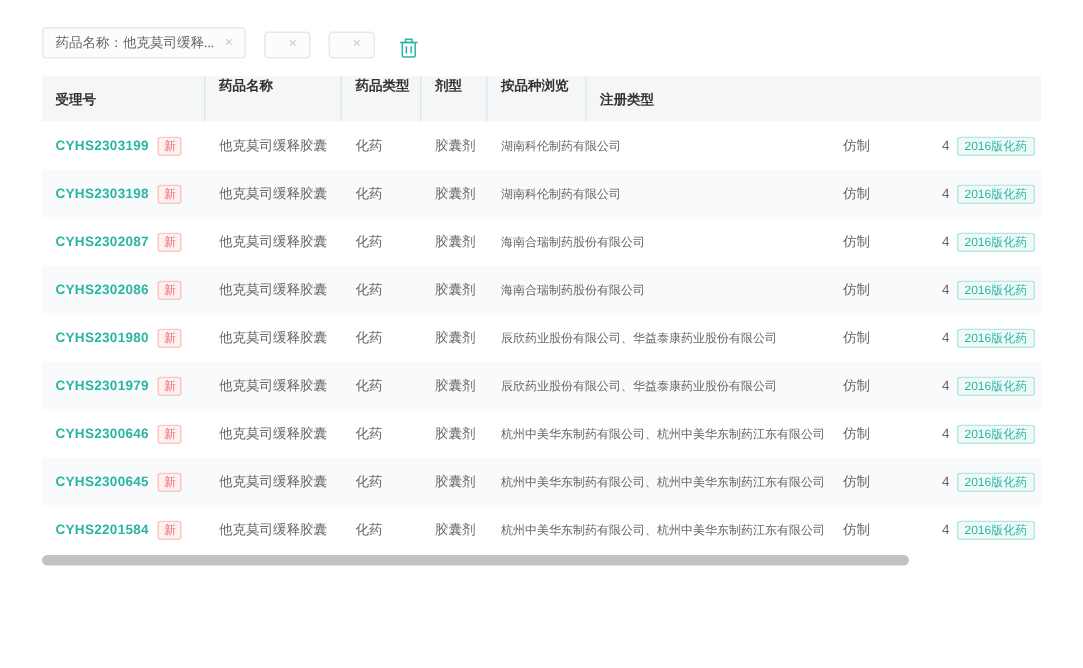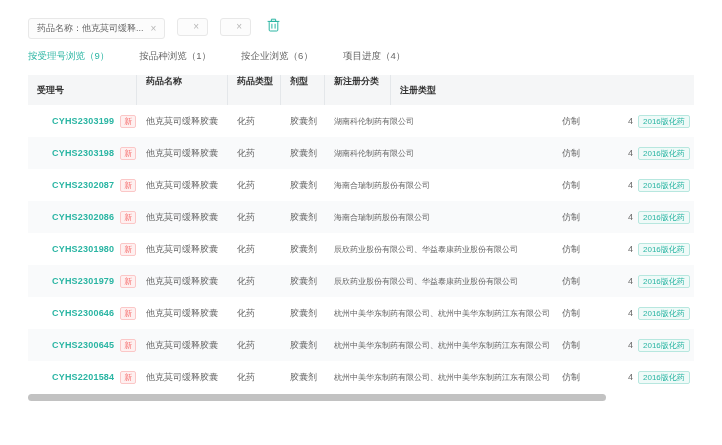--- a/index.html
+++ b/index.html
@@ -5,21 +5,21 @@
   :root{
     --accent:#2ab5a3;
     --danger:#f56c6c;
   }
   *{margin:0;padding:0;box-sizing:border-box;}
   html,body{width:722px;height:445px;overflow:hidden;background:#fff;
     font-family:"Liberation Sans","DejaVu Sans",sans-serif;color:#666;}
   .page{padding:18px 0 0 28px;}
 
   
-  .filter-bar{display:flex;align-items:flex-start;}
+  .filter-bar{display:flex;align-items:flex-end;font-family:Liberation Serif, serif;}
   .tag{display:inline-flex;align-items:center;border:1px solid #e8e8e8;background:#fcfcfc;
     border-radius:3px;padding:3px 8px;margin-right:12px;font-size:9px;color:#666;white-space:nowrap;}
   .tag-close{margin-left:7px;color:#b8b8b8;font-size:10px;line-height:1;cursor:pointer;}
   .trash-btn{display:inline-flex;align-items:center;justify-content:center;margin-left:4px;cursor:pointer;}
 
   
   .tabs{display:flex;margin-top:16px;border-bottom:1px solid #ececec;}
   .tab{font-size:10px;font-weight:bold;color:#333;margin-right:26px;padding-bottom:8px;cursor:pointer;}
   .tab.active{color:var(--accent);border-bottom:2px solid var(--accent);}
 
@@ -40,21 +40,21 @@
 
   .c-accept{width:109px;flex:none;display:flex;align-items:center;}
   .c-name{width:91px;flex:none;}
   .c-type{width:53px;flex:none;}
   .c-form{width:44px;flex:none;}
   .c-company{width:228px;flex:none;font-size:8px;padding-right:2px;}
   .th.c-company{font-size:9px;}
   .c-apply{width:66px;flex:none;}
   .c-reg{width:75px;flex:none;display:flex;align-items:center;}
 
-  .accept-link{color:var(--accent);font-weight:bold;text-decoration:none;cursor:pointer;letter-spacing:0.2px;margin-left:15px;}
+  .accept-link{color:var(--accent);font-weight:bold;text-decoration:none;cursor:pointer;letter-spacing:0.2px;}
   .new-badge{display:inline-block;margin-left:6px;font-size:8px;color:var(--danger);
     background:#fef0f0;border:1px solid #fbc7c7;border-radius:2px;padding:0 3px;line-height:11px;font-weight:normal;}
   .reg-badge{display:inline-block;margin-left:5px;font-size:8px;color:var(--accent);
     background:#effaf8;border:1px solid #b7e7df;border-radius:2px;padding:0 4px;line-height:11px;text-align:right;}
 
   
   .hscroll{width:666px;height:7px;margin-top:1px;background:transparent;position:relative;}
   .hscroll .thumb{position:absolute;left:0;top:0;height:7px;width:578px;background:#c2c2c2;border-radius:4px;cursor:pointer;}
 
   .icon-trash{width:13px;height:14px;display:block;}
@@ -80,34 +80,28 @@
         <rect x="2.2" y="3.4" width="8.6" height="9.6" rx="1"></rect>
         <line x1="0.6" y1="3.4" x2="12.4" y2="3.4"></line>
         <path d="M4.4 3.2 V1.2 H8.6 V3.2"></path>
         <line x1="4.9" y1="5.8" x2="4.9" y2="10.6"></line>
         <line x1="8.1" y1="5.8" x2="8.1" y2="10.6"></line>
       </svg>
     </span>
   </div>
 
 
-  <div class="subtabs">
-    <div class="subtab active">按受理号浏览（9）</div>
-    <div class="subtab">按品种浏览（1）</div>
-    <div class="subtab">按企业浏览（6）</div>
-    <div class="subtab">项目进度（4）</div>
-  </div>
 
   <div class="table">
     <div class="thead">
       <div class="th c-accept">受理号</div>
       <div class="th c-name">药品名称</div>
       <div class="th c-type">药品类型</div>
       <div class="th c-form">剂型</div>
-      <div class="th c-apply">新注册分类</div>
+      <div class="th c-apply">按品种浏览</div>
       <div class="th c-reg">注册类型</div>
     </div>
     <div class="tbody">
   <div class="tr">
     <div class="td c-accept">
       <a class="accept-link">CYHS2303199</a>
       <span class="new-badge">新</span>
     </div>
     <div class="td c-name">他克莫司缓释胶囊</div>
     <div class="td c-type">化药</div>

